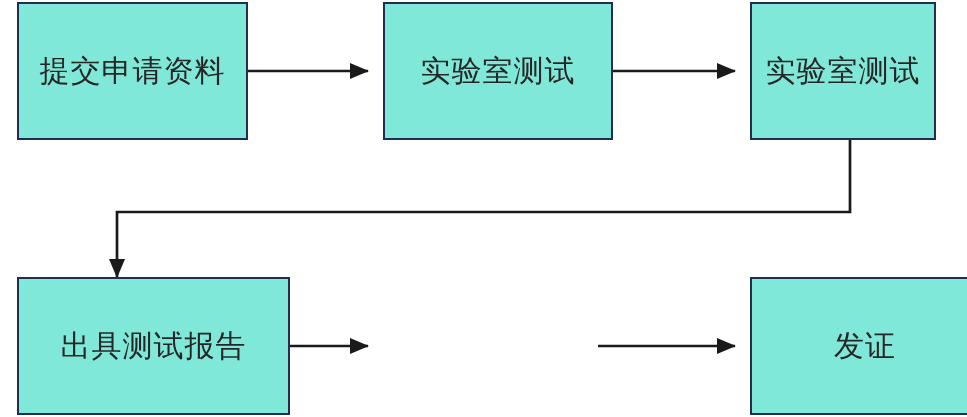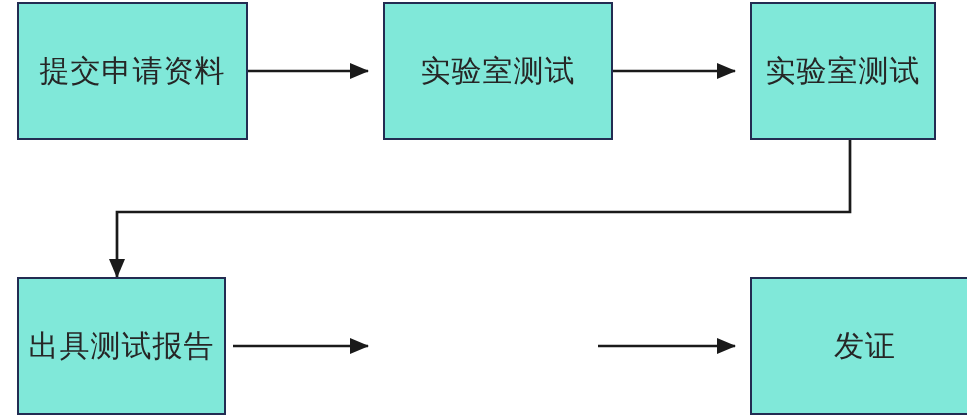--- a/index.html
+++ b/index.html
@@ -34,21 +34,21 @@
     color: #262626;
     font-size: 30px;
     letter-spacing: 1px;
     text-align: center;
     line-height: 1;
     margin-left: 15px;
   }
   .n1 { left: 2px;   top: 2px;   width: 231px; height: 138px; }
   .n2 { left: 368px; top: 2px;   width: 230px; height: 138px; }
   .n3 { left: 735px; top: 2px;   width: 186px; height: 138px; }
-  .n4 { left: 2px;   top: 277px; width: 209px; height: 138px; }
+  .n4 { left: 2px;   top: 277px; width: 273px; height: 138px; }
   .n5 { left: 368px; top: 277px; width: 230px; height: 138px; }
   .n6 { left: 735px; top: 277px; width: 230px; height: 138px; }
 </style>
 </head>
 <body>
 
 <div class="canvas">
 
   <svg class="connectors" viewBox="0 0 967 417" xmlns="http://www.w3.org/2000/svg">
     <defs>

